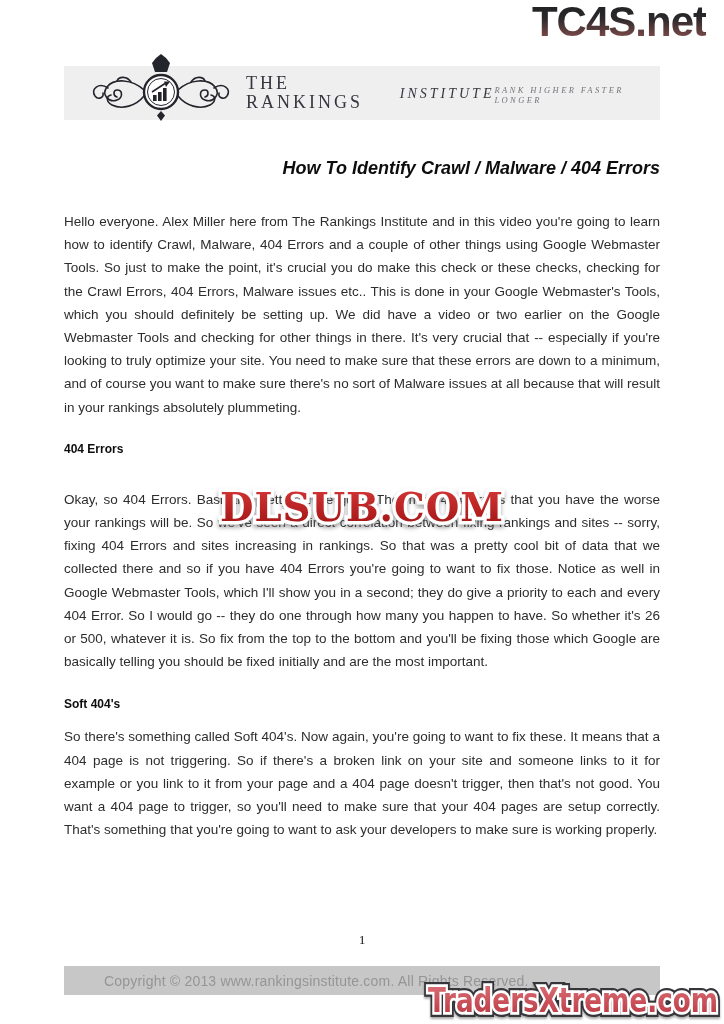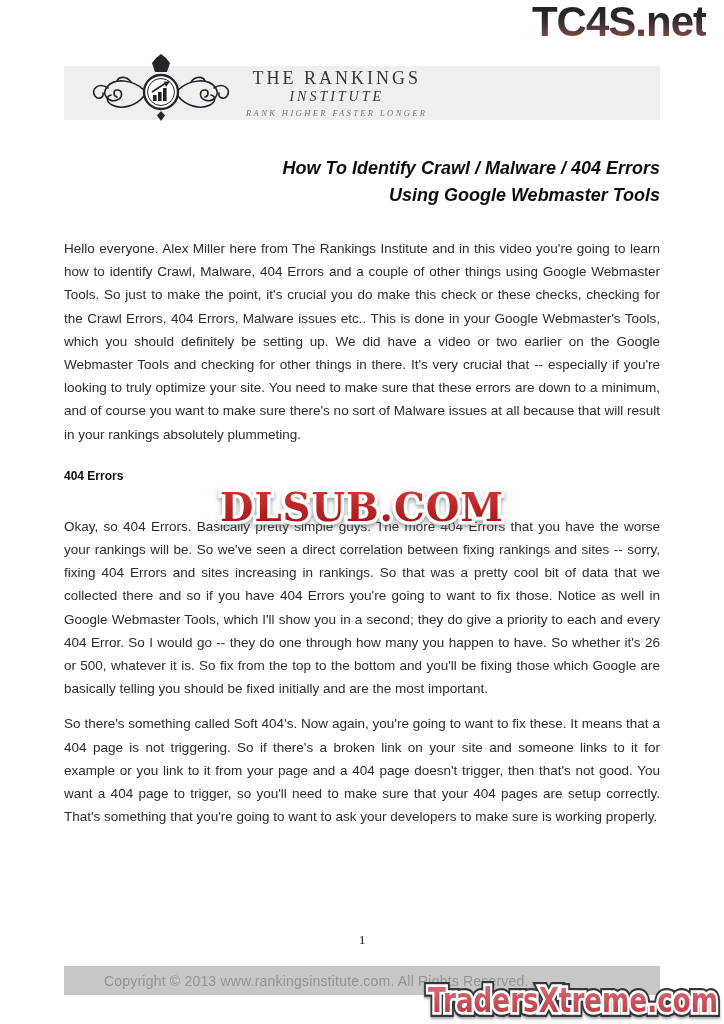--- a/index.html
+++ b/index.html
@@ -17,21 +17,21 @@
     -webkit-background-clip:text; background-clip:text; color:transparent;
   }
 
   
   .banner {
     position:absolute; left:64px; top:66px; width:596px; height:54px;
     background:#efeff0; display:flex; align-items:center;
   }
   .crest { margin-left:22px; margin-top:-10px; flex:0 0 auto; overflow:visible; }
   .brand {
-    display:flex; flex-direction:column; align-items:center; margin-left:10px;
+    display:flex; flex-direction:row; align-items:center; margin-left:10px;
     font-family:"Liberation Serif", serif; color:#36363e;
   }
   .brand-l1 { font-size:18px; letter-spacing:3px; line-height:19px; }
   .brand-l2 { font-size:14px; letter-spacing:3px; line-height:17px;font-style:italic; }
   .brand-tag { font-size:8.5px; letter-spacing:2.4px; color:#75757b; margin-top:3px;font-style:italic; }
 
   
   .content { position:absolute; left:64px; top:0; width:596px; }
   .title {
     margin:155px 0 0 0; text-align:right; font-weight:bold; font-style:italic;
@@ -108,28 +108,28 @@
   <div class="brand">
     <div class="brand-l1">THE RANKINGS</div>
     <div class="brand-l2">INSTITUTE</div>
     <div class="brand-tag">RANK HIGHER FASTER LONGER</div>
   </div>
 </div>
 
 <div class="content">
   <div class="title">
     <div>How To Identify Crawl / Malware / 404 Errors</div>
-    <div>Using Google Webmaster Tools</div>
   </div>
 
   <p class="para p-intro">Hello everyone.  Alex Miller here from The Rankings Institute and in this video you're going to learn how to identify Crawl, Malware, 404 Errors and a couple of other things using Google Webmaster Tools.  So just to make the point, it's crucial you do make this check or these checks, checking for the Crawl Errors, 404 Errors, Malware issues etc..  This is done in your Google Webmaster's Tools, which you should definitely be setting up.  We did have a video or two earlier on the Google Webmaster Tools and checking for other things in there.  It's very crucial that -- especially if you're looking to truly optimize your site.  You need to make sure that these errors are down to a minimum, and of course you want to make sure there's no sort of Malware issues at all because that will result in your rankings absolutely plummeting.</p>
 
   <p class="sec-heading h-404">404 Errors</p>
   <p class="para p-404">Okay, so 404 Errors.  Basically pretty simple guys.  The more 404 Errors that you have the worse your rankings will be.  So we've seen a direct correlation between fixing rankings and sites -- sorry, fixing 404 Errors and sites increasing in rankings.  So that was a pretty cool bit of data that we collected there and so if you have 404 Errors you're going to want to fix those.  Notice as well in Google Webmaster Tools, which I'll show you in a second; they do give a priority to each and every 404 Error.  So I would go -- they do one through how many you happen to have.  So whether it's 26 or 500, whatever it is.  So fix from the top to the bottom and you'll be fixing those which Google are basically telling you should be fixed initially and are the most important.</p>
 
+  <p class="sec-heading h-soft">Soft 404's</p>
   <p class="para p-soft">So there's something called Soft 404's.  Now again, you're going to want to fix these.  It means that a 404 page is not triggering.  So if there's a broken link on your site and someone links to it for example or you link to it from your page and a 404 page doesn't trigger, then that's not good.  You want a 404 page to trigger, so you'll need to make sure that your 404 pages are setup correctly.  That's something that you're going to want to ask your developers to make sure is working properly.</p>
 </div>
 
 <svg class="dlsub" width="300" height="48" viewBox="0 0 300 48">
   <defs>
     <linearGradient id="redgrad" x1="0" y1="0" x2="0" y2="1">
       <stop offset="0" stop-color="#da3a3a"></stop>
       <stop offset="1" stop-color="#9e1111"></stop>
     </linearGradient>
   </defs>

